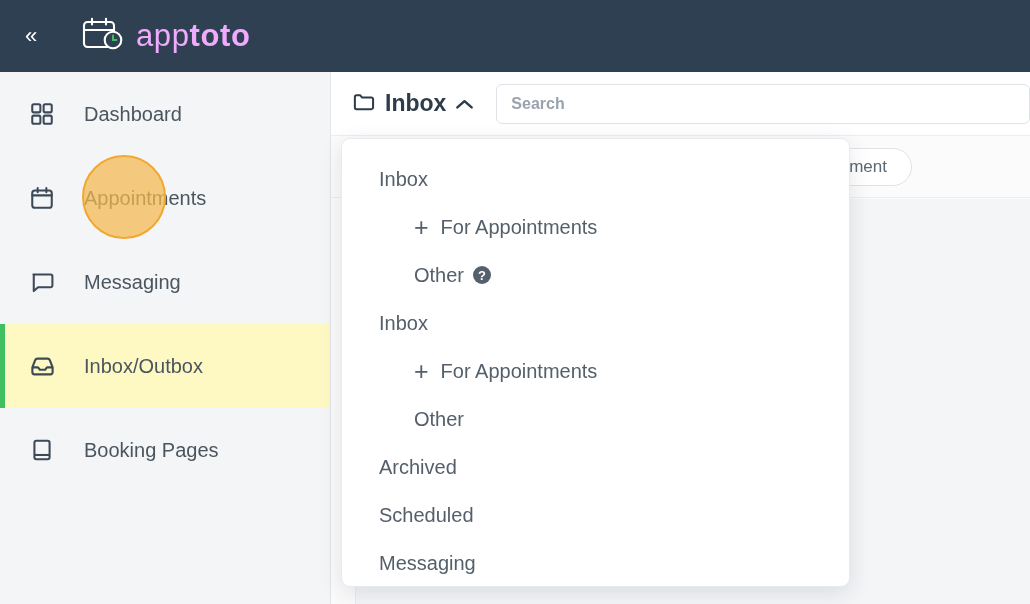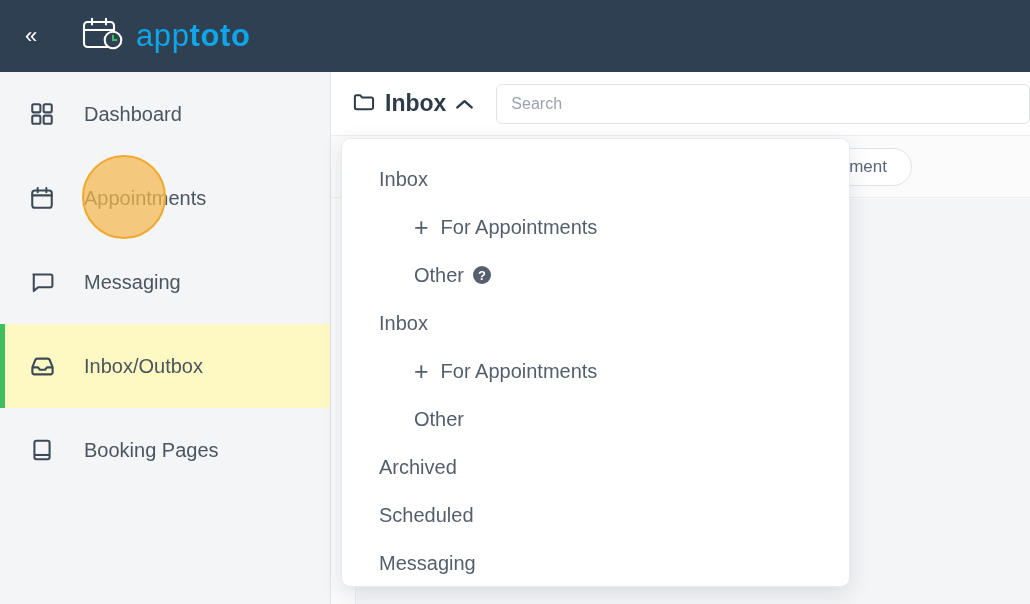--- a/index.html
+++ b/index.html
@@ -31,21 +31,21 @@
     user-select: none;
   }
   #brand {
     display: flex; align-items: center;
     gap: 12px;
     margin-left: 20px;
   }
   #brand-word {
     font-size: 31px;
     letter-spacing: .6px;
-    color: #0ea5e9;
+    color: #f0abfc;
     font-weight: 300;
   }
   #brand-word b { font-weight: 700; }
 
   
   #sidebar {
     position: absolute;
     left: 0; top: 72px;
     width: 331px; height: 532px;
     background: #f4f5f7;
@@ -136,20 +136,21 @@
     flex: 1;
     height: 40px;
     border: 1px solid #dfe3e8;
     border-radius: 6px;
     background: #fff;
     font-family: "Liberation Sans", sans-serif;
     font-size: 16px;
     color: #3c4a58;
     padding: 0 14px;
     outline: none;
+    font-weight: bold;
   }
   #search-input::placeholder { color: #9aa3ad; }
 
   #filter-row {
     position: relative;
     height: 62px;
     background: #fbfbfc;
     display: flex;
     align-items: center;
     justify-content: flex-end;

